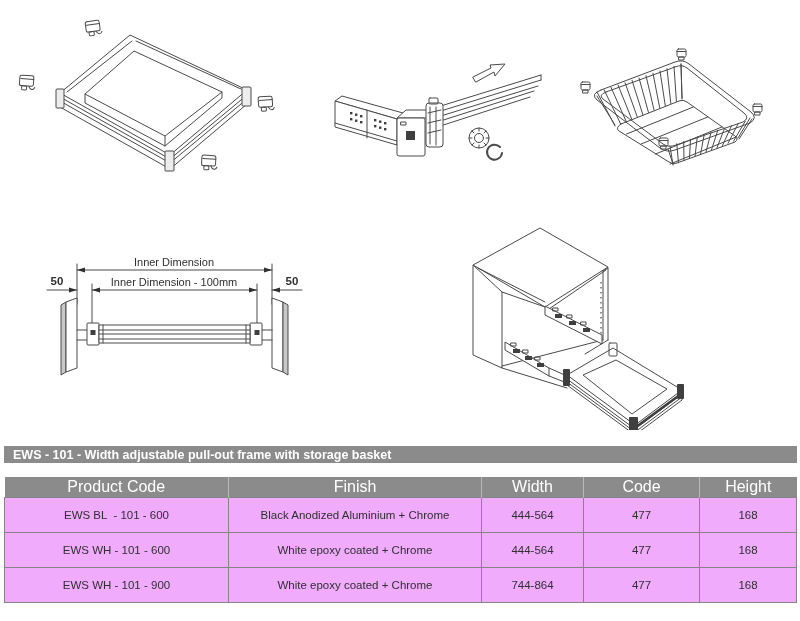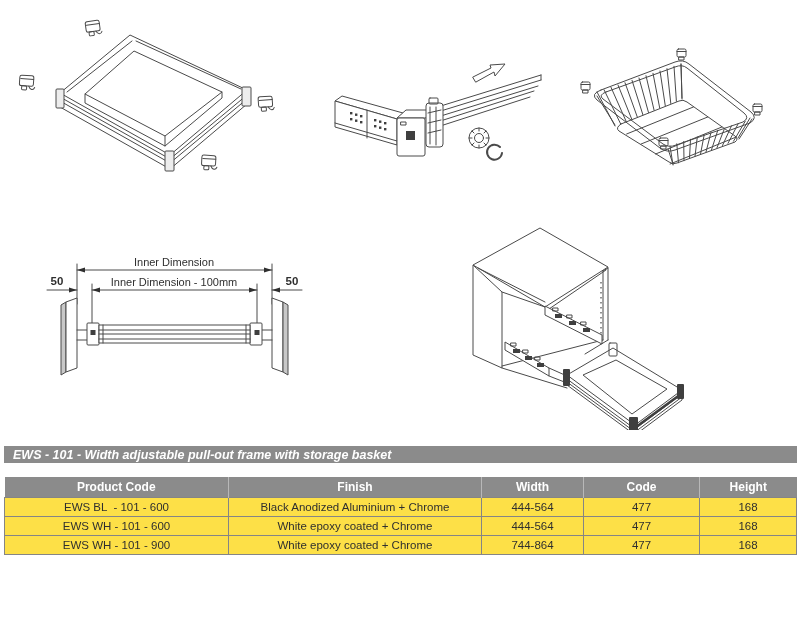--- a/index.html
+++ b/index.html
@@ -10,27 +10,27 @@
   svg .fw{stroke:#4a4a4a;fill:#ffffff;stroke-width:1;stroke-linejoin:round;}
   svg .shade{stroke:#4a4a4a;fill:#c8c8c8;stroke-width:1;}
   svg .cap{stroke:#4a4a4a;fill:#ededed;stroke-width:1;}
   svg .dark{fill:#3f3f3f;stroke:none;}
   svg .thick{stroke:#3f3f3f;stroke-width:2.5;fill:none;}
   svg .dots{stroke:#4a4a4a;stroke-width:1.2;fill:none;stroke-dasharray:1.5,3.5;}
   svg .dim-text{fill:#2f2f2f;stroke:none;font-family:"Liberation Sans",sans-serif;font-size:11px;}
   svg .dim-text.bold{font-weight:bold;font-size:11.5px;}
   svg .arrowhead{fill:#2f2f2f;stroke:none;}
   .title-bar{position:absolute;left:4px;top:446px;width:784px;height:17px;background:#8b8b8b;
-             color:#fff;font-weight:bold;font-size:12.5px;line-height:19px;padding-left:9px;font-style:italic;}
+             color:#fff;font-weight:bold;font-size:12.5px;line-height:19px;padding-left:9px;}
   table.spec{position:absolute;left:4px;top:477px;width:793px;border-collapse:collapse;table-layout:fixed;}
-  table.spec th{background:#8b8b8b;color:#ffffff;font-weight:bold;font-size:12px;height:20px;
+  table.spec th{background:#8b8b8b;color:#ffffff;font-weight:normal;font-size:16px;height:20px;
                 padding:0;text-align:center;border:none;border-right:1px solid #b8b8b8;}
   table.spec th:last-child{border-right:none;text-align:center;}
   table.spec td{border:1px solid #858585;font-size:11.5px;color:#2f2f2f;text-align:center;
-                height:18px;padding:0;white-space:pre;background:#fde047;}
+                height:18px;padding:8px;white-space:pre;background:#f0abfc;}
 </style>
 </head>
 <body>
 
 <div class="page">
 
   <svg class="diagram" style="left:15px;top:5px;" width="300" height="212" viewBox="0 0 300 212">
     <defs>
       <g id="clipA">
         <rect x="0" y="0" width="14" height="10.5" rx="2" class="ln"></rect>

